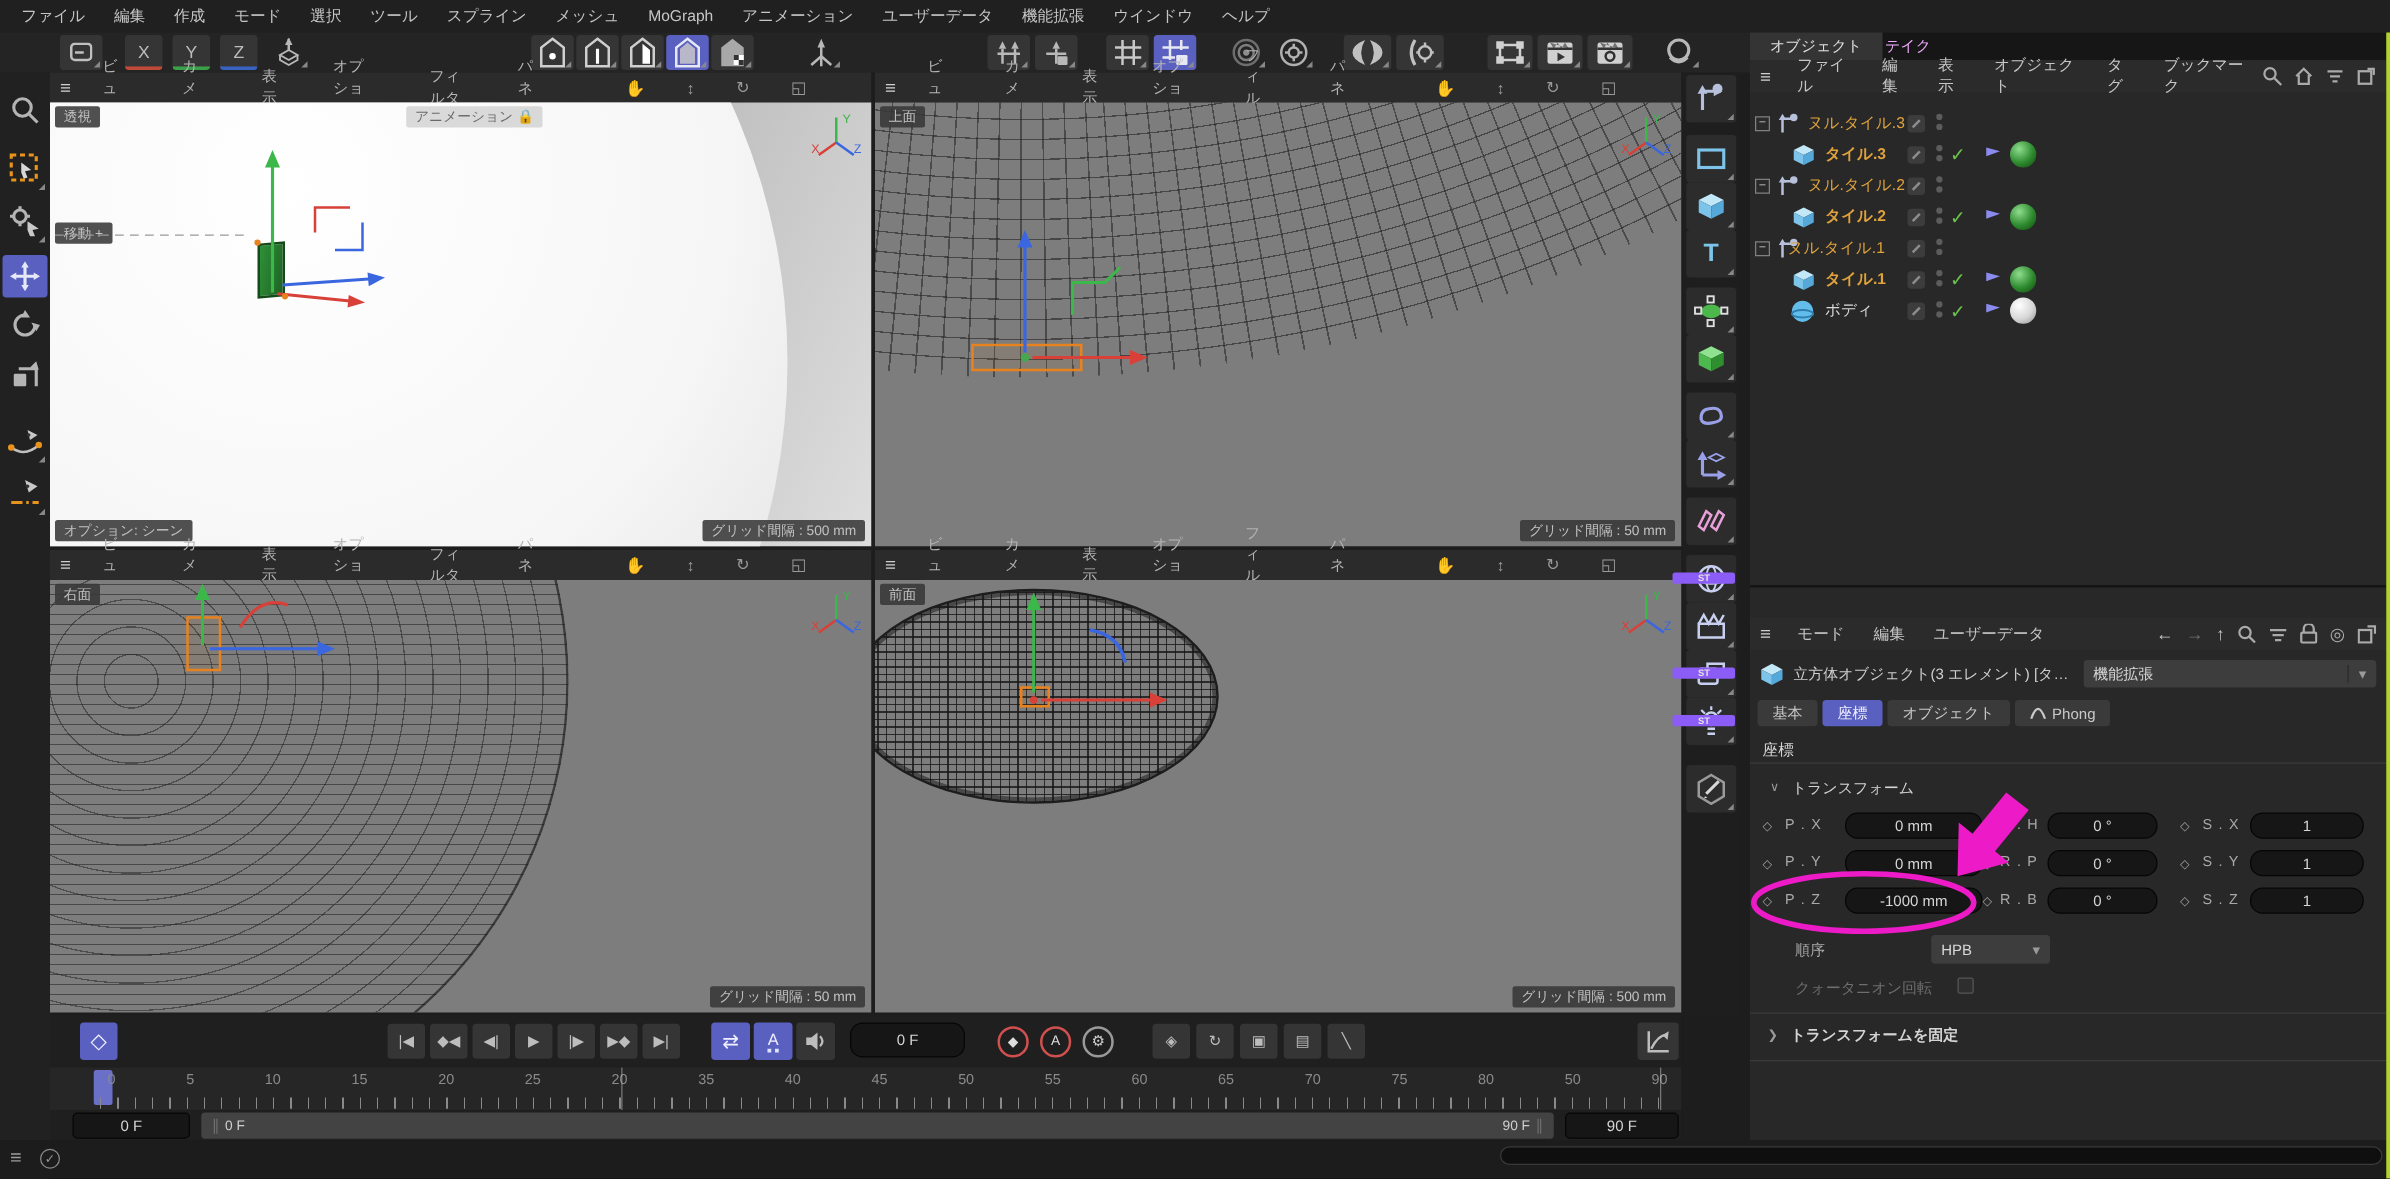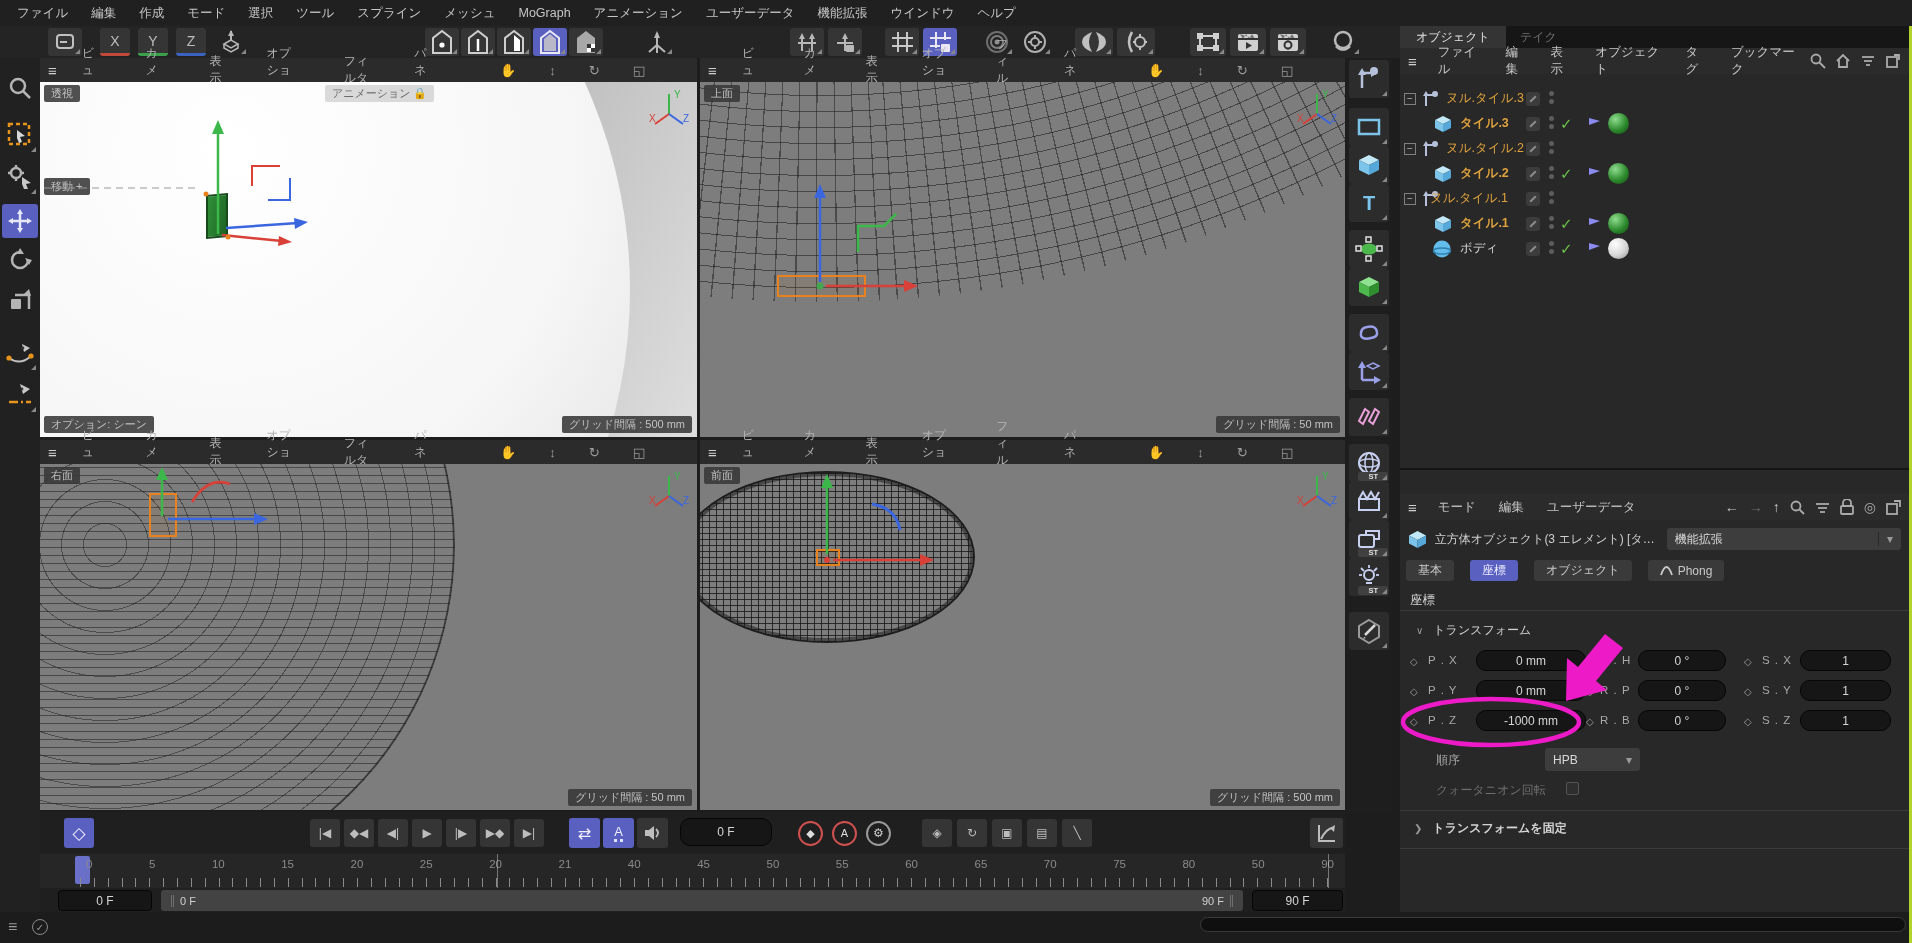--- a/index.html
+++ b/index.html
@@ -24,21 +24,21 @@
   .diam{color:#9a9a9a;font-size:10px}
   .lab{color:#a8a8a8;font-size:11.5px;letter-spacing:1px}
   .toggle{width:14px;height:14px;background:#3c3c3c;border-radius:3px;position:relative}
   .toggle:after{content:"";position:absolute;left:3px;top:6px;width:8px;height:2px;background:#8c8c8c;transform:rotate(-45deg)}
   .dots{width:5px;height:5px;border-radius:50%;background:#5c5c5c;box-shadow:0 8px 0 #5c5c5c}
   .matg{width:21px;height:21px;border-radius:50%;background:radial-gradient(circle at 35% 30%,#8fdc8f,#2e8b2e 55%,#11470f)}
   .matw{width:21px;height:21px;border-radius:50%;background:radial-gradient(circle at 35% 30%,#ffffff,#d6d6d6 55%,#8e8e8e)}
   .ptab{height:21px;padding:0 12px;background:#3a3a3a;border-radius:3px;display:flex;align-items:center;color:#c8c8c8;font-size:12px}
   .corner:after{content:"";position:absolute;right:2px;bottom:2px;border-left:5px solid transparent;border-bottom:5px solid #888}
   .palbtn{position:absolute;left:3px;width:40px;height:38px;background:#2c2c2c;border-radius:3px;display:flex;align-items:center;justify-content:center}
-  .stb{position:absolute;right:1px;bottom:1px;background:#404040;color:#e0e0e0;font-size:7.5px;font-weight:bold;padding:0 10px;border-radius:2px}
+  .stb{position:absolute;right:1px;bottom:15px;background:#8b5cf6;color:#e0e0e0;font-size:7.5px;font-weight:bold;padding:0 20px;border-radius:2px}
 </style>
 </head>
 <body>
 
 <div id="page">
 
   <div class="r flex" style="left:0;top:0;width:1912px;height:26px;background:#202020">
     <div class="flex" style="padding-left:6px">
         <span class="mi">ファイル</span>
         <span class="mi">編集</span>
@@ -509,21 +509,21 @@
     <div class="r" style="left:0;top:42px;width:1305px;height:34px;background:#262626">
       <div class="r" style="left:35px;top:2px;width:15px;height:28px;background:#6a70c8;border-radius:2px"></div>
       <div class="r flex" style="left:46px;top:4px;width:1248px;justify-content:space-between">
           <span class="tick">0</span>
           <span class="tick">5</span>
           <span class="tick">10</span>
           <span class="tick">15</span>
           <span class="tick">20</span>
           <span class="tick">25</span>
           <span class="tick">20</span>
-          <span class="tick">21</span>
+          <span class="tick">35</span>
           <span class="tick">40</span>
           <span class="tick">45</span>
           <span class="tick">50</span>
           <span class="tick">55</span>
           <span class="tick">60</span>
           <span class="tick">65</span>
           <span class="tick">70</span>
           <span class="tick">75</span>
           <span class="tick">80</span>
           <span class="tick">50</span>
@@ -651,21 +651,21 @@
         </svg>
       </div>
   </div>
 
   <div class="r" style="left:1400px;top:26px;width:509px;height:886px;background:#282828">
 
     <div class="r" style="left:0;top:0;width:509px;height:22px;background:#161616">
       <div class="r flex" style="left:0;top:0;height:22px;padding:0 16px;background:#343434;color:#e0e0e0">
           <span>オブジェクト</span>
         </div>
-      <div class="r flex" style="left:104px;top:0;height:22px;padding:0 16px;color:#737373">
+      <div class="r flex" style="left:92px;top:0;height:22px;padding:0 16px;color:#f0abfc">
           <span>テイク</span>
         </div>
     </div>
     <div class="r flex" style="left:0;top:22px;width:509px;height:26px;background:#2b2b2b;padding:0 8px;box-sizing:border-box">
       <span style="font-size:15px;margin-right:10px;color:#cfcfcf">≡</span>
       <span class="flex">
           <span class="mi">ファイル</span>
           <span class="mi">編集</span>
           <span class="mi">表示</span>
           <span class="mi">オブジェクト</span>
@@ -832,21 +832,21 @@
           <polygon points="9.5,1 18,5.5 9.5,10 1,5.5" fill="#c2e8f8"></polygon>
           <polygon points="1,5.5 9.5,10 9.5,18 1,13.5" fill="#7cc4ea"></polygon>
           <polygon points="18,5.5 9.5,10 9.5,18 18,13.5" fill="#56a8d8"></polygon>
         </svg>
       <span style="margin-left:8px;color:#cfcfcf;white-space:nowrap;overflow:hidden;text-overflow:ellipsis;max-width:232px">立方体オブジェクト(3 エレメント) [タイル.3, タイル.2, タイ...</span>
       <span class="flex" style="margin-left:auto;width:238px;height:22px;background:#3d3d3d;border-radius:3px;padding:0 8px;box-sizing:border-box;justify-content:space-between">
         <span style="color:#d8d8d8">機能拡張</span>
         <span style="color:#9a9a9a;border-left:1px solid #2a2a2a;padding-left:8px">▾</span>
       </span>
     </div>
-    <div class="r flex" style="left:6px;top:534px;gap:16px">
+    <div class="r flex" style="left:6px;top:534px;gap:4px">
       <span class="ptab">
           <span>基本</span>
         </span>
       <span class="ptab sel">
           <span>座標</span>
         </span>
       <span class="ptab">
           <span>オブジェクト</span>
         </span>
       <span class="ptab">

